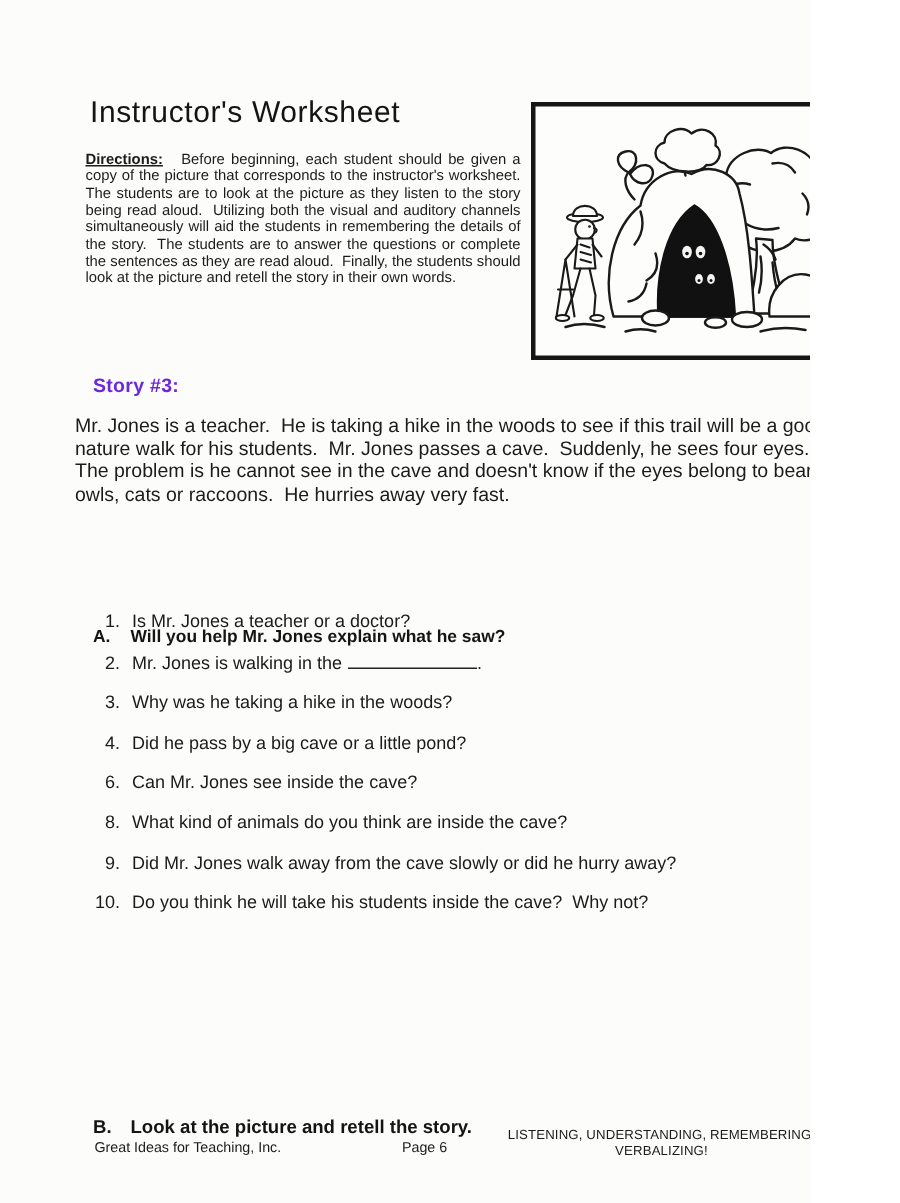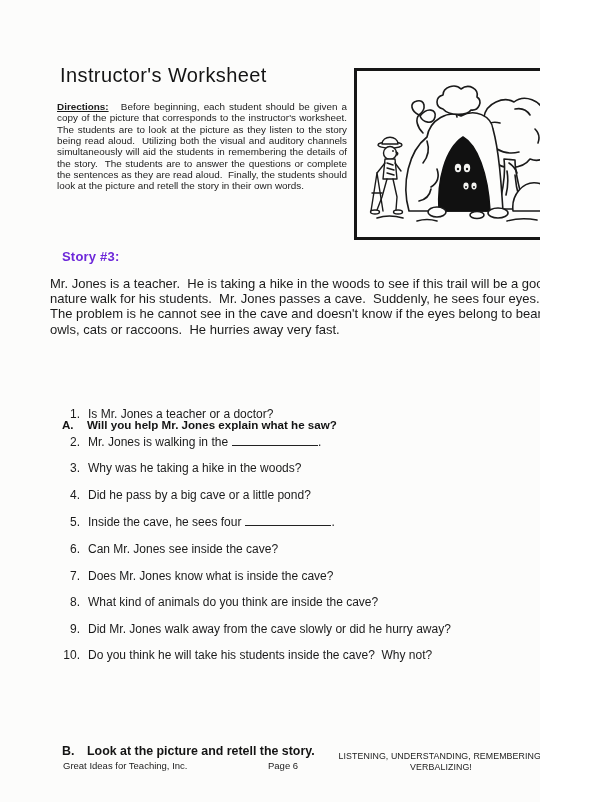--- a/index.html
+++ b/index.html
@@ -134,23 +134,21 @@
   <div class="story-heading">Story #3:</div>
   <div class="story-text">Mr. Jones is a teacher.  He is taking a hike in the woods to see if this trail will be a good nature walk for his students.  Mr. Jones passes a cave.  Suddenly, he sees four eyes.  The problem is he cannot see in the cave and doesn't know if the eyes belong to bears, owls, cats or raccoons.  He hurries away very fast.</div>
 
   <div class="section-heading section-a"><span class="sec-label">A.</span><span>Will you help Mr. Jones explain what he saw?</span></div>
 
   <div class="questions">
       <div class="q-row"><span class="q-num">1.</span><span class="q-text">Is Mr. Jones a teacher or a doctor?</span></div>
       <div class="q-row"><span class="q-num">2.</span><span class="q-text">Mr. Jones is walking in the</span><span class="blank"></span><span>.</span></div>
       <div class="q-row"><span class="q-num">3.</span><span class="q-text">Why was he taking a hike in the woods?</span></div>
       <div class="q-row"><span class="q-num">4.</span><span class="q-text">Did he pass by a big cave or a little pond?</span></div>
-      <div class="q-row"><span class="q-num">5.</span><span class="q-text">Inside the cave, he sees four</span><span class="blank"></span><span>.</span></div>
       <div class="q-row"><span class="q-num">6.</span><span class="q-text">Can Mr. Jones see inside the cave?</span></div>
-      <div class="q-row"><span class="q-num">7.</span><span class="q-text">Does Mr. Jones know what is inside the cave?</span></div>
       <div class="q-row"><span class="q-num">8.</span><span class="q-text">What kind of animals do you think are inside the cave?</span></div>
       <div class="q-row"><span class="q-num">9.</span><span class="q-text">Did Mr. Jones walk away from the cave slowly or did he hurry away?</span></div>
       <div class="q-row"><span class="q-num">10.</span><span class="q-text">Do you think he will take his students inside the cave?  Why not?</span></div>
     </div>
 
   <div class="section-heading section-b"><span class="sec-label">B.</span><span>Look at the picture and retell the story.</span></div>
 
   <div class="footer-publisher">Great Ideas for Teaching, Inc.</div>
   <div class="footer-page">Page 6</div>
   <div class="footer-tagline">

